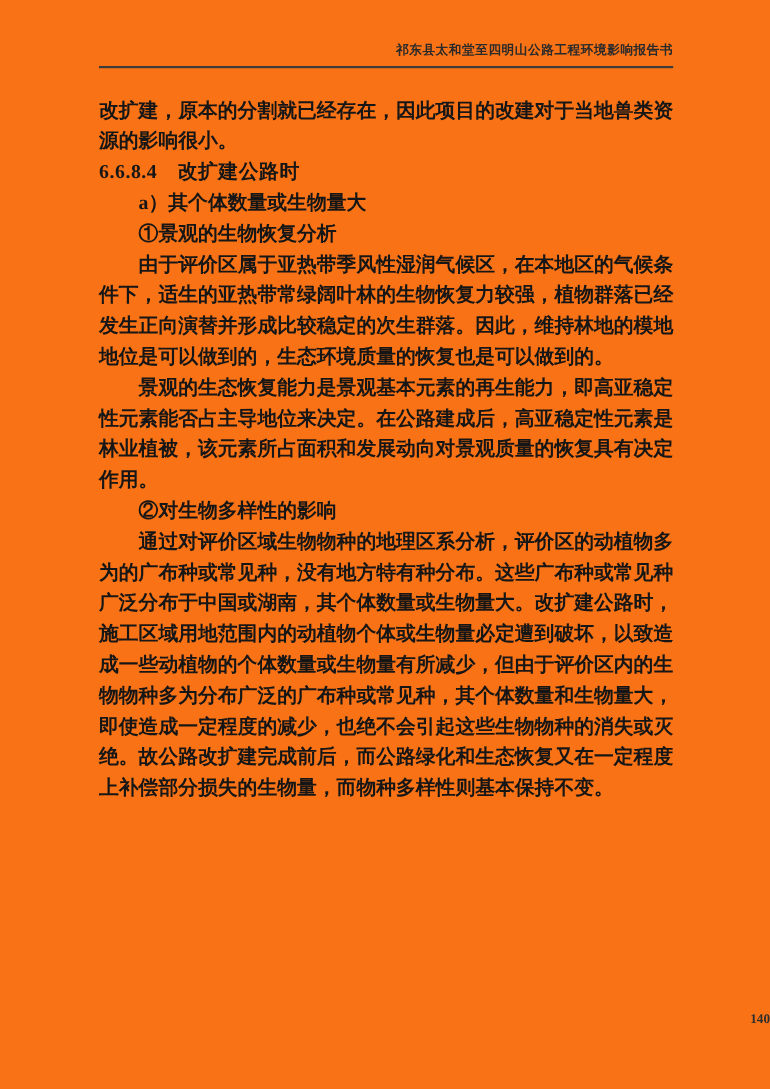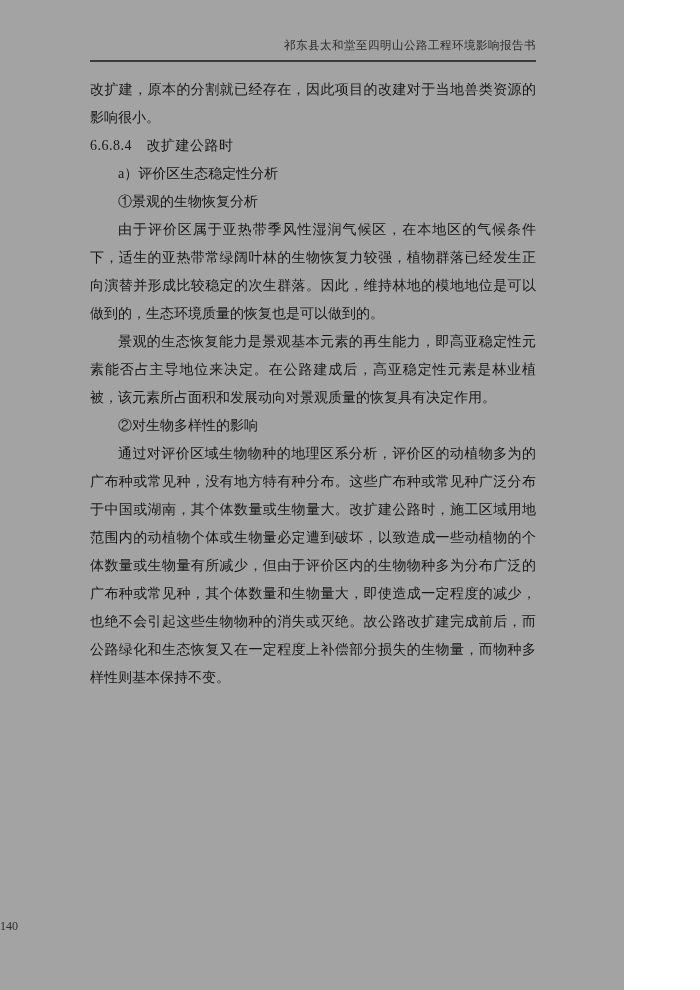--- a/index.html
+++ b/index.html
@@ -2,83 +2,84 @@
 <html><head>
 <meta charset="utf-8">
 <style>
   html, body {
     margin: 0;
     padding: 0;
     background: #ffffff;
   }
   .page {
     position: relative;
-    width: 624px;
+    width: 700px;
     height: 990px;
-    background: #a3a3a3;
+    background: #f97316;
     font-family: "Liberation Serif", "DejaVu Serif", serif;
     color: #1c1c1c;
     overflow: hidden;
+    font-weight: bold;
   }
   .header {
     position: absolute;
     top: 38px;
     left: 90px;
     right: 88px;
     text-align: right;
     font-size: 11.5px;
     letter-spacing: 0.5px;
     color: #2a2a2a;
     padding-bottom: 7px;
     border-bottom: 2px solid #3c3c3c;
   }
   .body-text {
     position: absolute;
-    top: 76px;
+    top: 86px;
     left: 90px;
     right: 88px;
-    font-size: 14px;
+    font-size: 18px;
     line-height: 28px;
     text-align: justify;
     color: #161616;
   }
   .body-text p {
     margin: 0;
     padding: 0;
   }
   .para-indent {
     text-indent: 2em;
   }
   .section-heading {
     text-indent: 0;
     letter-spacing: 0.5px;
   }
   .footer {
     position: absolute;
     top: 919px;
     left: 0;
     right: 0;
-    text-align: left;
+    text-align: right;
     font-size: 12px;
     color: #2e2e2e;
   }
 </style>
 </head>
 <body>
 
 <div class="page">
 
   <div class="header">
     <span>祁东县太和堂至四明山公路工程环境影响报告书</span>
   </div>
 
   <div class="body-text">
     <p class="paragraph">改扩建，原本的分割就已经存在，因此项目的改建对于当地兽类资源的影响很小。</p>
     <p class="section-heading">6.6.8.4　改扩建公路时</p>
-    <p class="para-indent">a）评价区生态稳定性分析</p>
+    <p class="para-indent">a）其个体数量或生物量大</p>
     <p class="para-indent">①景观的生物恢复分析</p>
     <p class="para-indent">由于评价区属于亚热带季风性湿润气候区，在本地区的气候条件下，适生的亚热带常绿阔叶林的生物恢复力较强，植物群落已经发生正向演替并形成比较稳定的次生群落。因此，维持林地的模地地位是可以做到的，生态环境质量的恢复也是可以做到的。</p>
     <p class="para-indent">景观的生态恢复能力是景观基本元素的再生能力，即高亚稳定性元素能否占主导地位来决定。在公路建成后，高亚稳定性元素是林业植被，该元素所占面积和发展动向对景观质量的恢复具有决定作用。</p>
     <p class="para-indent">②对生物多样性的影响</p>
     <p class="para-indent">通过对评价区域生物物种的地理区系分析，评价区的动植物多为的广布种或常见种，没有地方特有种分布。这些广布种或常见种广泛分布于中国或湖南，其个体数量或生物量大。改扩建公路时，施工区域用地范围内的动植物个体或生物量必定遭到破坏，以致造成一些动植物的个体数量或生物量有所减少，但由于评价区内的生物物种多为分布广泛的广布种或常见种，其个体数量和生物量大，即使造成一定程度的减少，也绝不会引起这些生物物种的消失或灭绝。故公路改扩建完成前后，而公路绿化和生态恢复又在一定程度上补偿部分损失的生物量，而物种多样性则基本保持不变。</p>
   </div>
 
   <div class="footer">
     <span>140</span>
   </div>

